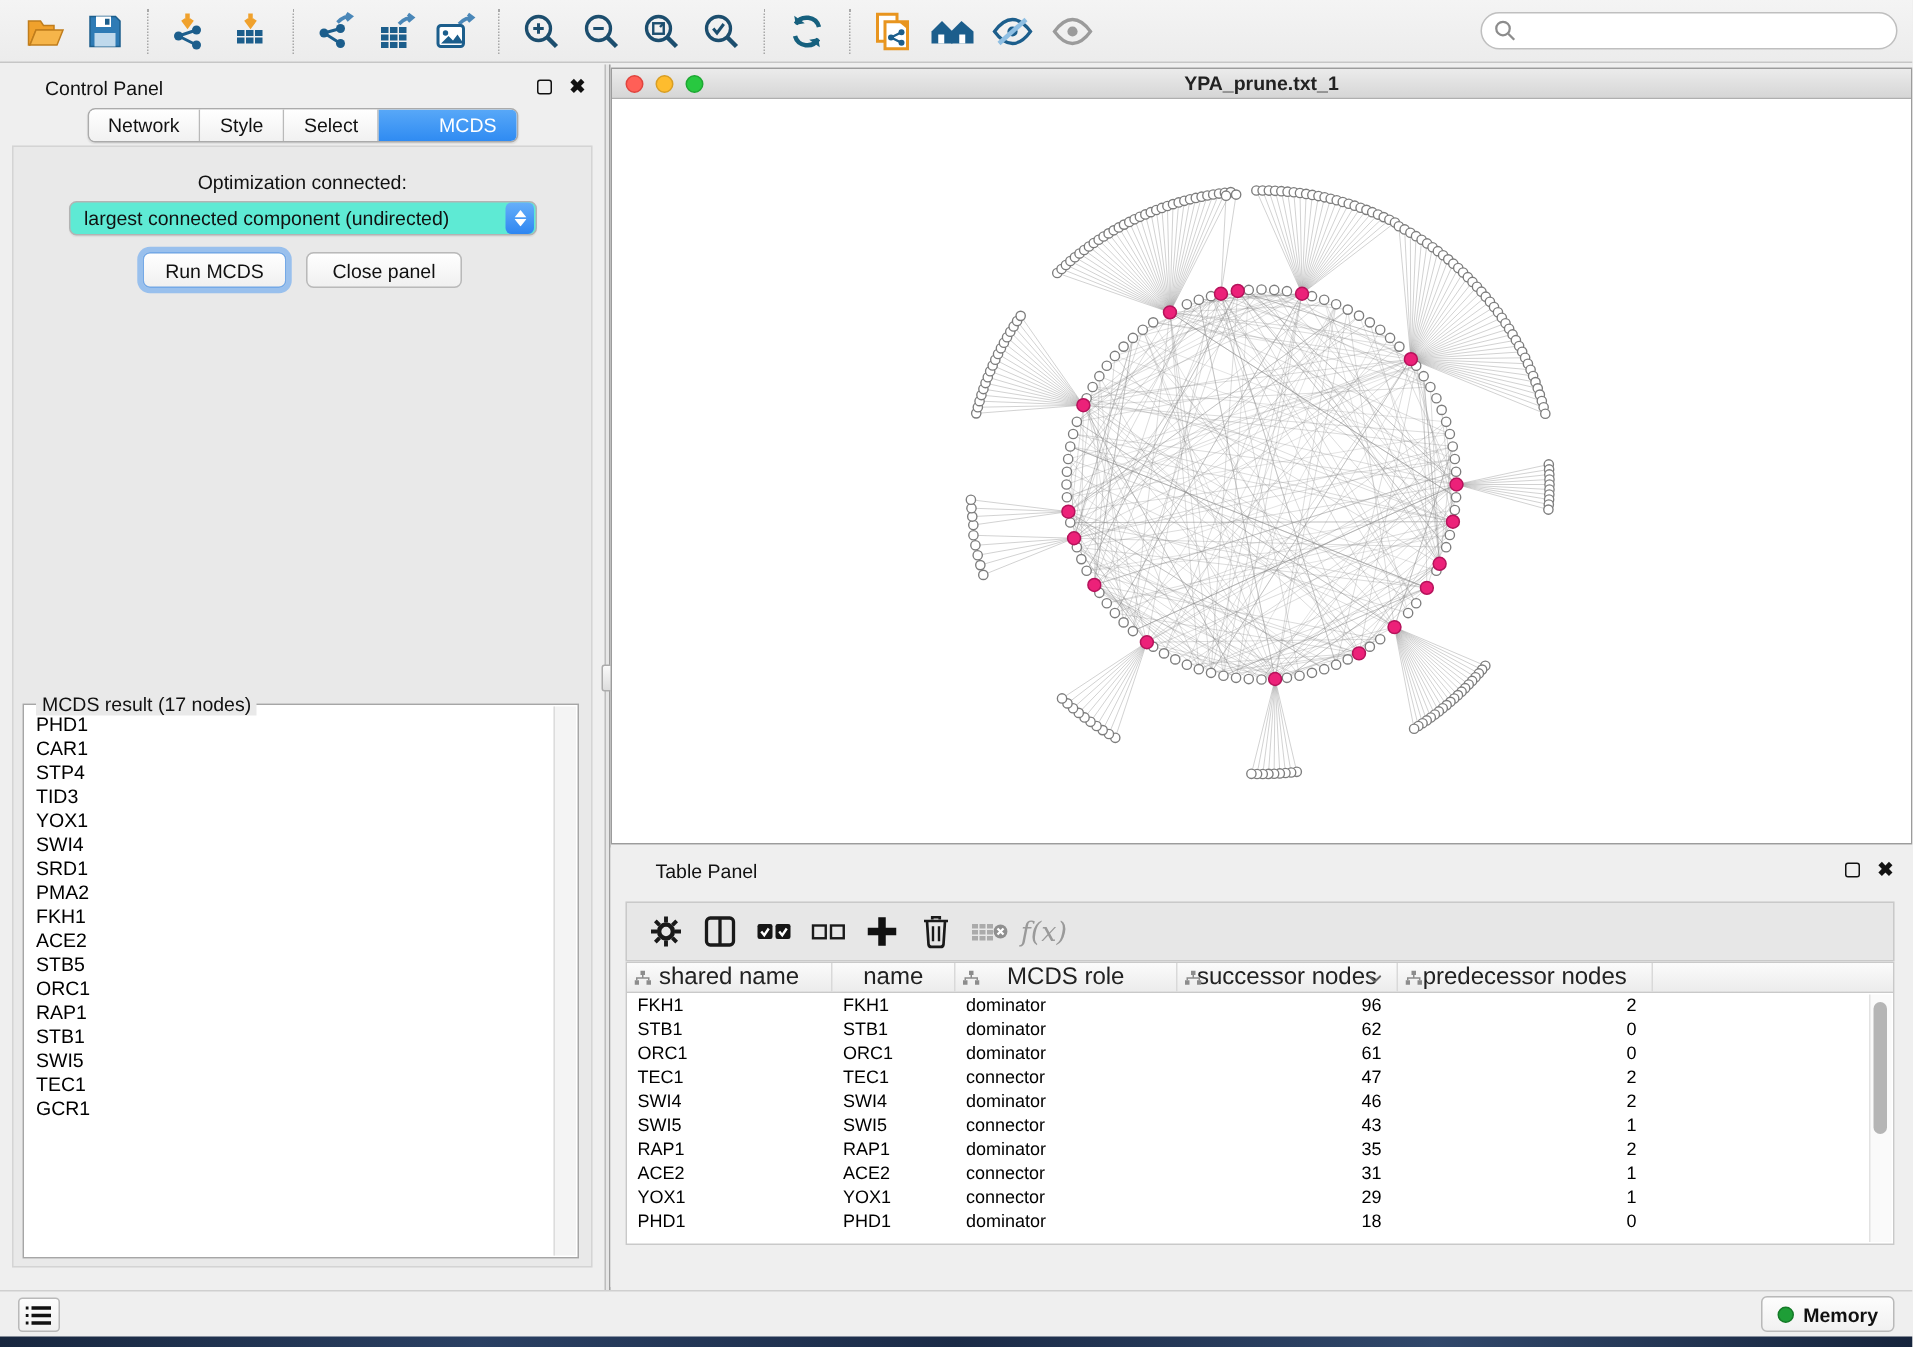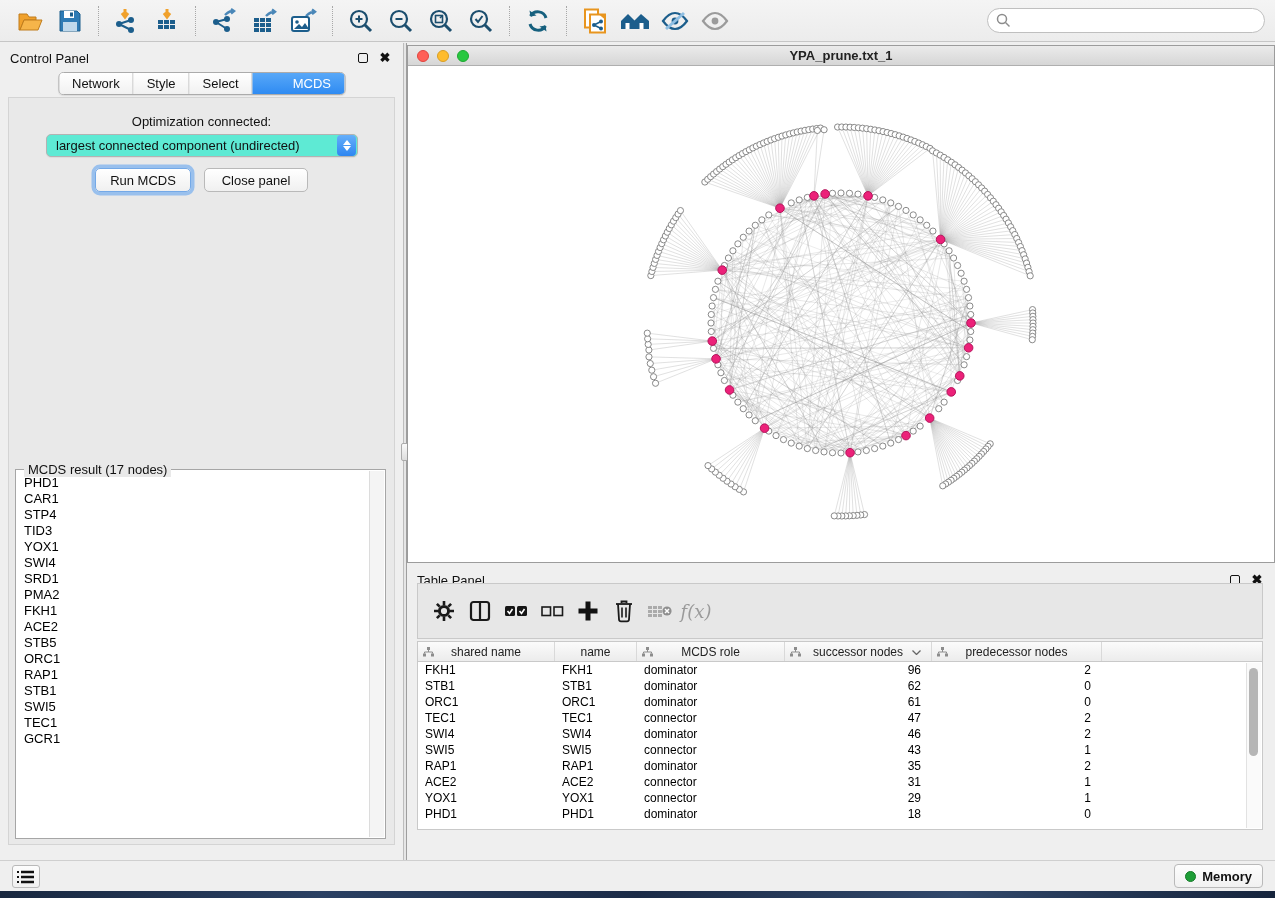--- a/index.html
+++ b/index.html
@@ -13,21 +13,21 @@
   .tb-btn { width:40px; height:36px; border:none; background:transparent; display:flex;
     align-items:center; justify-content:center; cursor:pointer; }
   .tb-sep { width:1px; height:30px; border-left:1px dotted #A8A8A8; margin:0 8px; }
   .search-wrap { margin-left:auto; position:relative; }
   .search-wrap input { width:278px; height:25px; border:1px solid #BFBFBF; border-radius:13px;
     background:#fff; padding:0 10px 0 28px; font-size:13px; outline:none; }
   .search-glass { position:absolute; left:9px; top:5px; }
 
   
   .control-panel { position:absolute; left:0; top:43px; width:403px; height:817px; background:#EFEFEF; }
-  .panel-head { height:26px; display:flex; align-items:center; padding:4px 10px 0 10px; font-size:13px; color:#111; }
+  .panel-head { height:26px; display:flex; align-items:center; padding:4px 10px 0 10px; font-size:13px; color:#111;margin-left:20px; }
   .panel-head .spacer { flex:1; }
   .mini-btn { width:16px; height:16px; border:none; background:transparent; cursor:pointer;
     display:flex; align-items:center; justify-content:center; padding:0; margin-left:6px; }
   .float-glyph { width:10px; height:10px; border:1.6px solid #111; border-radius:2px; display:inline-block; }
   .close-glyph { font-size:13px; font-weight:bold; color:#111; line-height:10px; }
 
   .seg-tabs { position:absolute; left:50%; transform:translateX(-50%); top:29px; display:flex;
     border:1px solid #ABABAB; border-radius:5px; overflow:hidden; background:#fff;
     box-shadow:0 1px 1px rgba(0,0,0,.08); }
   .seg { padding:3px 13px; font-size:13px; background:linear-gradient(#FFFFFF,#F1F1F1);
@@ -75,31 +75,31 @@
   .lights { display:flex; gap:8px; padding-left:9px; }
   .light { width:12px; height:12px; border-radius:50%; cursor:pointer; }
   .light.red { background:#FF5F57; border:1px solid #E0443E; }
   .light.yellow { background:#FEBC2E; border:1px solid #D89E24; }
   .light.green { background:#28C840; border:1px solid #1DA832; }
   .net-title { position:absolute; left:0; right:0; text-align:center; font-size:13px; color:#222;font-weight:bold; }
   .net-canvas { width:866px; height:496px; background:#fff; }
 
   
   .table-panel { position:absolute; left:407px; top:565px; width:868px; height:293px; background:#EFEFEF; }
-  .tp-toolbar { position:absolute; left:10px; top:18px; width:846px; height:56px;
+  .tp-toolbar { position:absolute; left:10px; top:36px; width:846px; height:40px;
     background:#E7E7E7; border:1px solid #C9C9C9; display:flex; align-items:center; padding-left:8px; }
   .tp-btn { width:36px; height:34px; border:none; background:transparent; display:flex;
     align-items:center; justify-content:center; cursor:pointer; }
   .fx-label { font-size:18px; font-style:italic; font-family:"DejaVu Serif", serif; color:#9A9A9A; }
 
   .ntable { position:absolute; left:10px; top:76px; width:846px; height:189px; background:#fff;
     border:1px solid #C9C9C9; }
   .thead { display:flex; height:20px; background:linear-gradient(#FBFBFB,#ECECEC);
     border-bottom:1px solid #C9C9C9; }
-  .hcell { position:relative; border-right:1px solid #D9D9D9; font-size:12px; color:#222;
+  .hcell { position:relative; border-right:1px solid #D9D9D9; font-size:16px; color:#222;
     display:flex; align-items:center; justify-content:center; cursor:pointer; }
   .hicon { position:absolute; left:5px; top:5px; }
   .hsort { position:absolute; right:10px; top:8px; }
   .c0{width:137px;} .c1{width:82px;} .c2{width:148px;} .c3{width:147px;} .c4{width:170px;} .cf{flex:1;}
   .tbody { position:relative; }
   .trow { display:flex; height:16px; cursor:default; }
   .tcell { font-size:12px; color:#000; line-height:16px; padding-left:7px; overflow:hidden; white-space:nowrap; }
   .tcell.num { text-align:right; padding-right:11px; padding-left:0; }
   .vscroll { position:absolute; right:1px; top:21px; bottom:1px; width:15px; background:#FAFAFA;
     border-left:1px solid #E2E2E2; }

